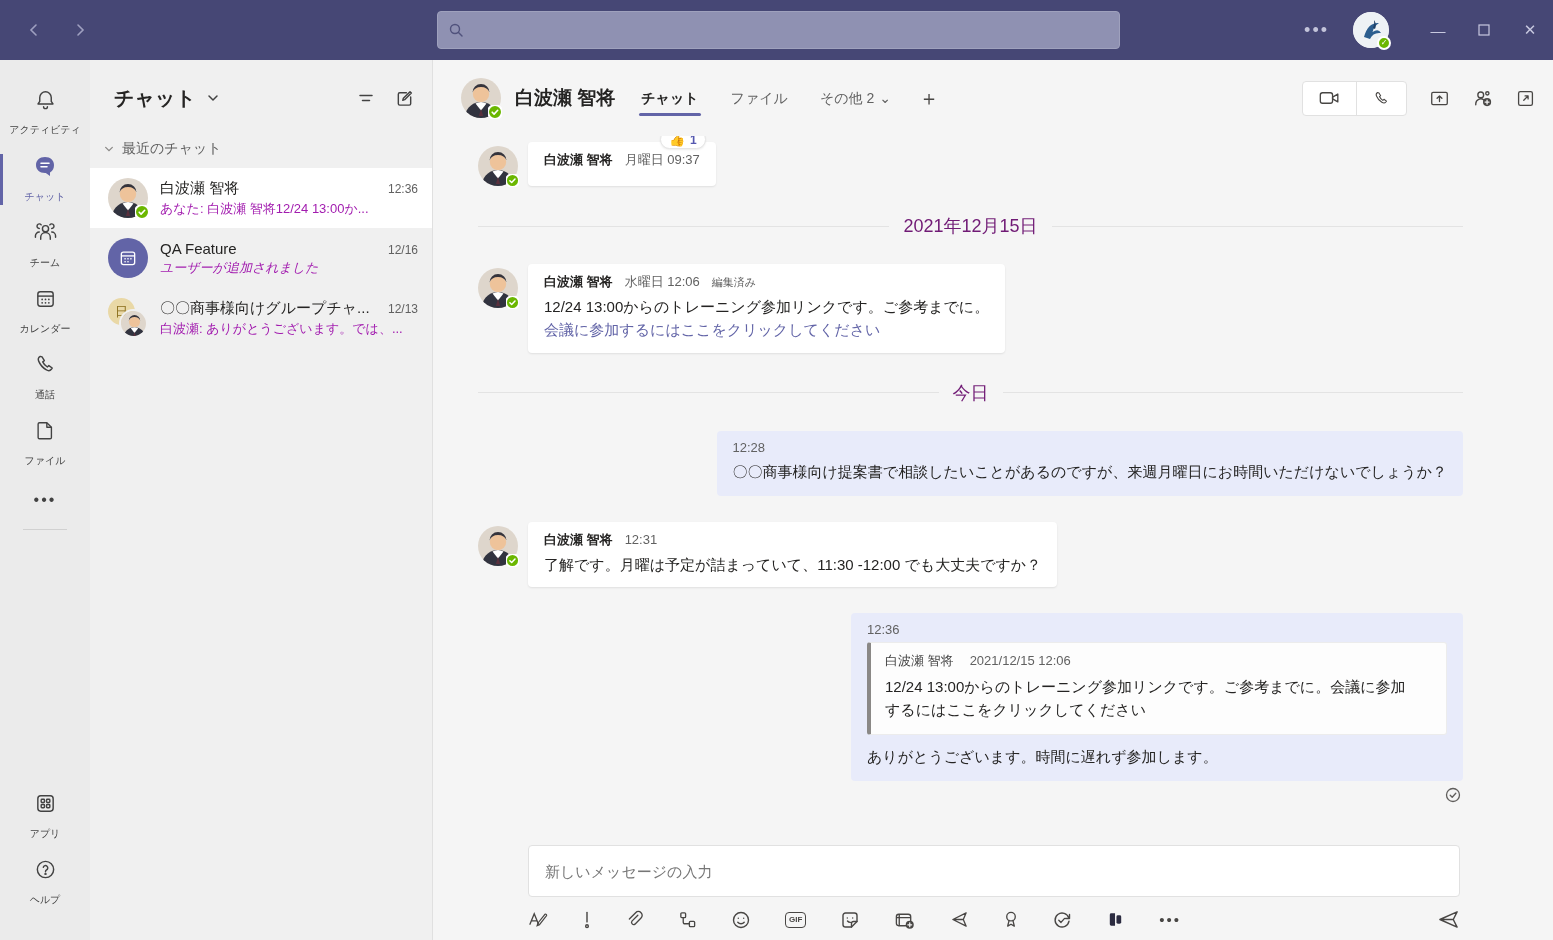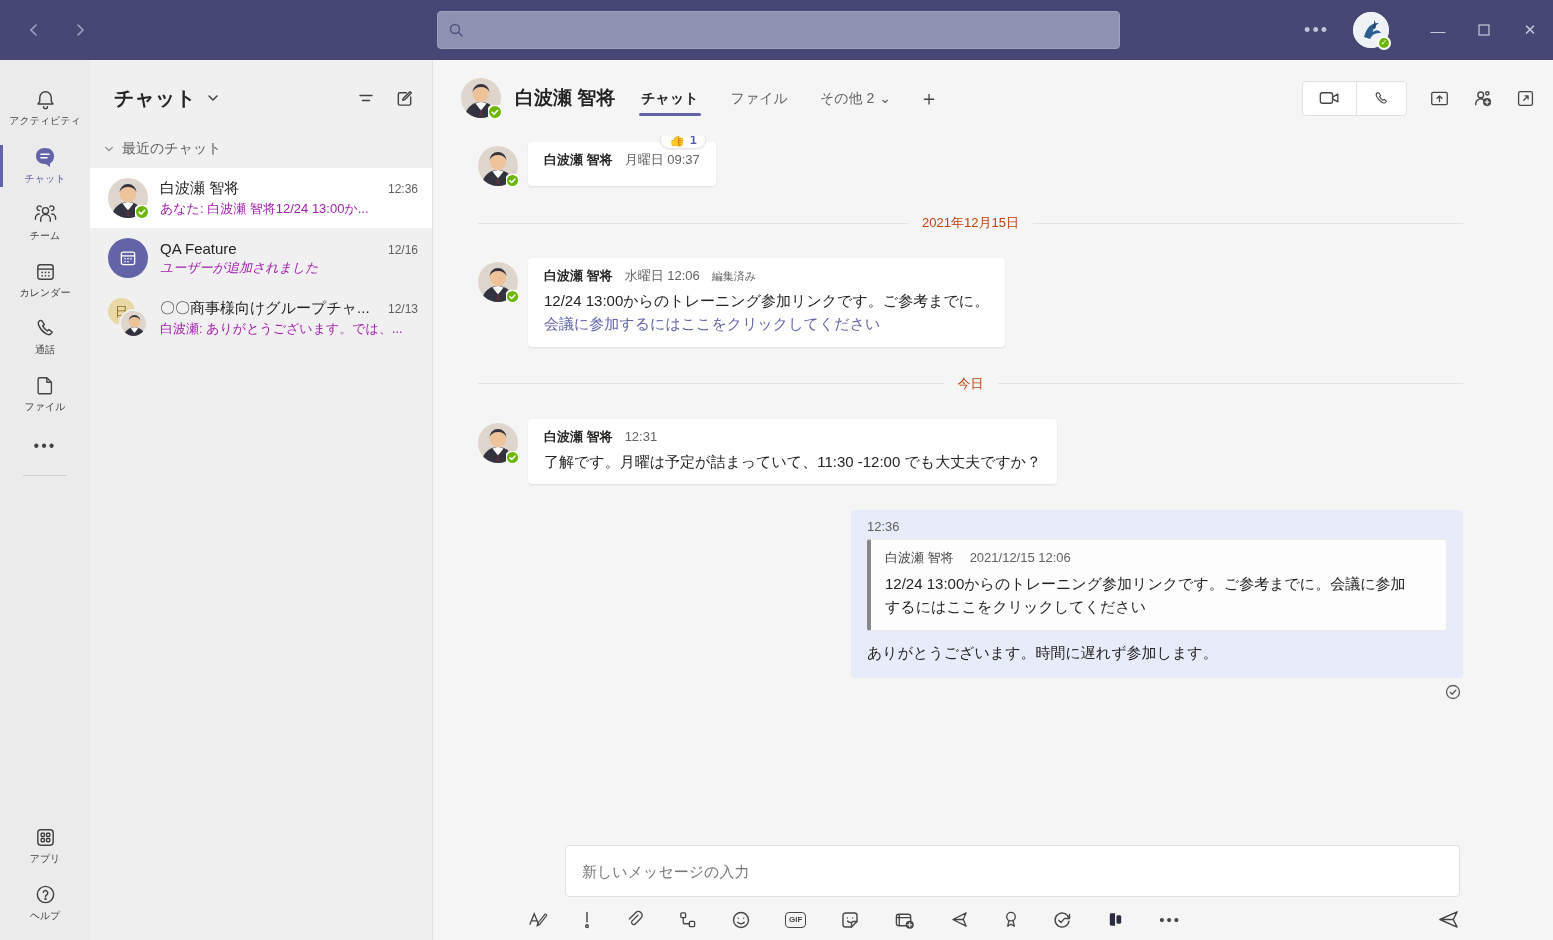--- a/index.html
+++ b/index.html
@@ -22,29 +22,29 @@
   .win-btn { width:46px; height:60px; display:flex; align-items:center; justify-content:center; color:#c8c9e0; font-size:15px; }
 
   .presence { position:absolute; right:-2px; bottom:-2px; width:14px; height:14px; border-radius:50%;
     background:#6bb700; border:2px solid #fff; color:#fff; font-size:8px; line-height:10px; text-align:center; font-weight:bold; }
 
   
   .app { display:flex; height:880px; }
 
   
   .rail { width:90px; background:#ebebeb; display:flex; flex-direction:column; align-items:center; padding-top:20px; }
-  .rail-item { width:90px; padding:8px 0 9px; display:flex; flex-direction:column; align-items:center; gap:3px;
+  .rail-item { width:90px; padding:8px 0 9px; display:flex; flex-direction:column; align-items:center; gap:12px;
     color:#424242; position:relative; cursor:pointer;font-family:Liberation Serif, serif; }
   .rail-item .lbl { font-size:10px; }
   .rail-item.active { color:#6264a7; }
   .rail-item.active::before { content:""; position:absolute; left:0; top:8px; bottom:8px; width:3px; background:#6264a7; }
   .rail-more { padding:14px 0; color:#424242; font-size:16px; letter-spacing:2px; cursor:pointer; }
   .rail-divider { width:44px; height:1px; background:#d1d1d1; margin:6px 0; }
   .rail-spacer { flex:1; }
-  .rail-bottom { padding-bottom:8px; display:flex; flex-direction:column; align-items:center; }
+  .rail-bottom { padding-bottom:24px; display:flex; flex-direction:column; align-items:center; }
 
   
   .chatlist { width:343px; background:#f0f0f0; display:flex; flex-direction:column; border-right:1px solid #e0e0e0; }
   .cl-header { height:76px; display:flex; align-items:center; padding:0 18px 0 24px; }
   .cl-title { font-size:20px; font-weight:bold; }
   .cl-chevron { margin-left:10px; color:#424242; }
   .cl-actions { margin-left:auto; display:flex; gap:20px; color:#424242; }
   .cl-action { cursor:pointer; }
   .cl-section { display:flex; align-items:center; gap:8px; padding:4px 16px 10px 14px; color:#616161; font-size:14px; cursor:pointer; }
   .cl-item { display:flex; align-items:center; gap:12px; padding:10px 14px 10px 18px; cursor:pointer; }
@@ -93,36 +93,36 @@
   .msg-edited { font-size:11px; color:#616161; }
   .msg-text { font-size:15px; line-height:1.55; color:#252423; }
   .msg-link { font-size:15px; line-height:1.55; color:#6264a7; cursor:pointer; display:inline-block; }
   .reaction { position:absolute; top:-12px; right:10px; background:#fff; border:1px solid #e6e6e6; border-radius:12px;
     padding:1px 8px; display:flex; align-items:center; gap:5px; box-shadow:0 1px 2px rgba(0,0,0,.08); cursor:pointer; }
   .reaction .em { font-size:13px; }
   .reaction .ct { font-size:12px; font-weight:bold; color:#5558af; }
 
   .divider-row { display:flex; align-items:center; margin:2px 0 26px; }
   .divider-row .line { flex:1; height:1px; background:#e3e3e3; }
-  .divider-row .dlabel { padding:0 14px; font-size:13px; color:#c2410c; }
+  .divider-row .dlabel { padding:0 14px; font-size:18px; color:#701a75; }
 
   .out-row { display:flex; flex-direction:column; align-items:flex-end; margin-bottom:26px; }
   .out-bubble { background:#e8ebfa; border-radius:4px; padding:9px 16px 13px; max-width:760px; }
   .out-time { font-size:13px; color:#616161; margin-bottom:5px; }
   .quote-card { background:#fdfdfd; border:1px solid #ececec; border-left:4px solid #8a8886; border-radius:3px;
     padding:9px 14px 12px; margin:4px 0 10px; }
   .quote-head { display:flex; gap:16px; align-items:baseline; margin-bottom:5px; }
   .quote-sender { font-size:13px; color:#424242; }
   .quote-time { font-size:13px; color:#616161; }
   .quote-text { font-size:15px; line-height:1.55; color:#252423; max-width:530px; }
   .receipt { align-self:flex-end; margin:6px 2px 0 0; color:#605e5c; }
 
   
   .composer { padding:6px 93px 10px 95px; }
-  .compose-box { height:52px; background:#fff; border:1px solid #e1e1e1; border-radius:4px; display:flex; align-items:center; padding:0 16px;margin-left:37px; }
+  .compose-box { height:52px; background:#fff; border:1px solid #e1e1e1; border-radius:4px; display:flex; align-items:center; padding:0 16px; }
   .compose-box input { flex:1; border:none; outline:none; font-size:15px; color:#252423; background:transparent; }
   .compose-box input::placeholder { color:#767676; }
   .compose-tools { display:flex; align-items:center; gap:34px; margin-top:12px; color:#484644; }
   .ct-icon { cursor:pointer; display:flex; align-items:center; }
   .gif-box { border:1.5px solid #484644; border-radius:4px; font-size:8px; font-weight:bold; padding:3px 3px; line-height:1; }
   .ct-send { margin-left:auto; cursor:pointer; }
   .ct-more { font-size:15px; letter-spacing:2px; cursor:pointer; }
 </style>
 </head>
 <body>
@@ -480,20 +480,26 @@
           <span class="msg-link">会議に参加するにはここをクリックしてください</span>
         </div>
       </div>
 
       <div class="divider-row">
         <span class="line"></span>
           <span class="dlabel">今日</span>
           <span class="line"></span>
       </div>
 
+      <div class="out-row">
+        <div class="out-bubble">
+          <div class="out-time">12:28</div>
+          <div class="msg-text">〇〇商事様向け提案書で相談したいことがあるのですが、来週月曜日にお時間いただけないでしょうか？</div>
+        </div>
+      </div>
 
       <div class="msg-row">
         <div class="avatar">
           <div class="photo">
               <svg viewBox="0 0 40 40" width="40" height="40">
                 <use href="#persona"></use>
               </svg>
             </div>
           <svg width="13" height="13" viewBox="0 0 14 14" style="position:absolute;right:-1px;bottom:-1px">
               <use href="#check-badge"></use>

